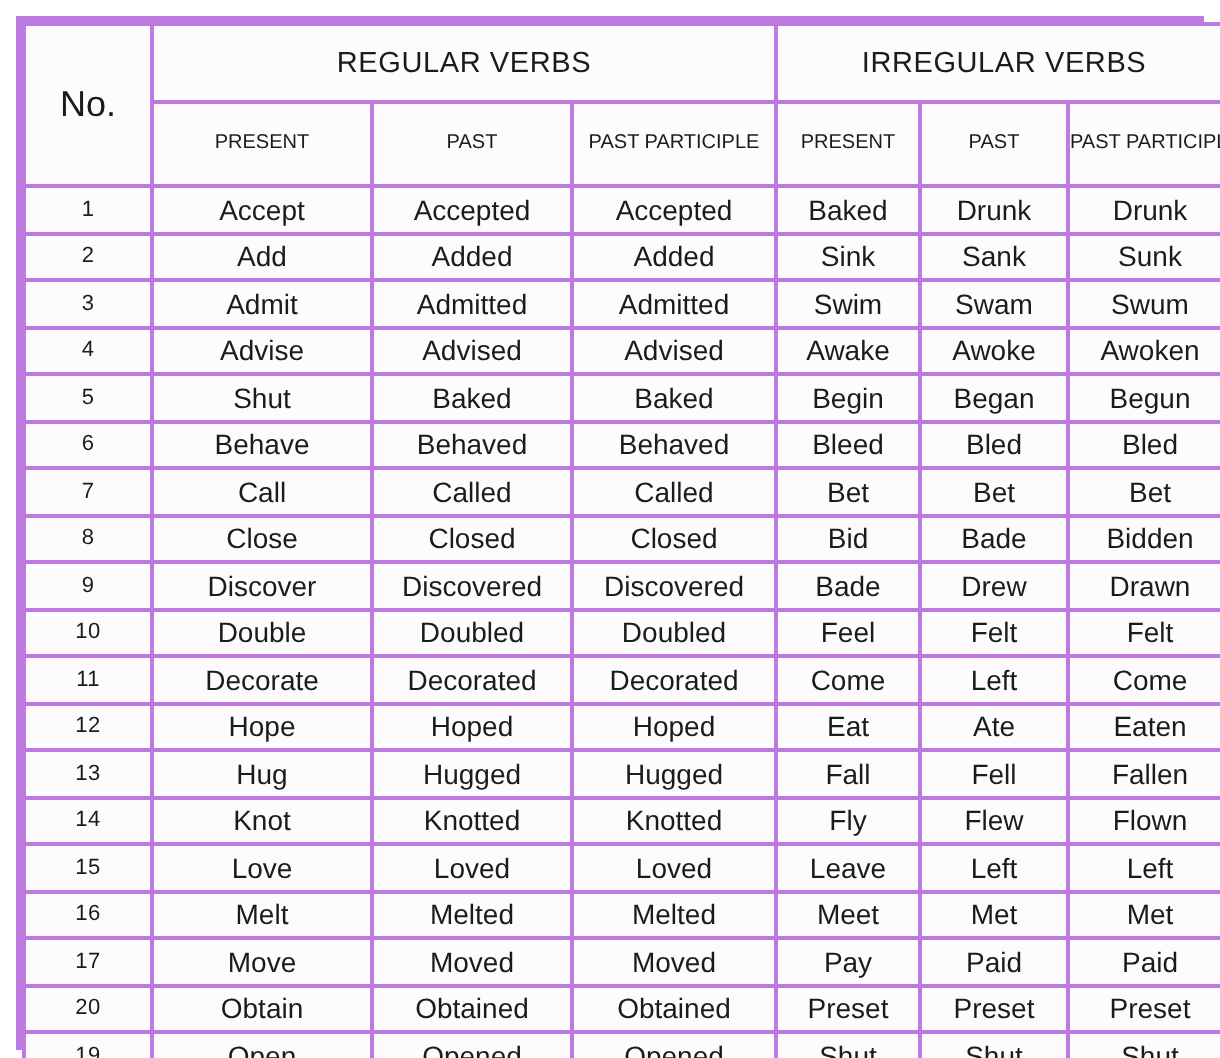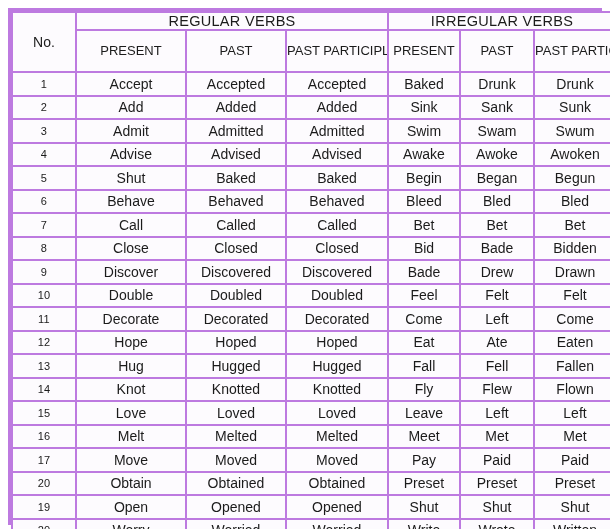--- a/index.html
+++ b/index.html
@@ -40,31 +40,31 @@
     font-weight: normal;
     color: #1b1b1b;
     overflow: hidden;
     white-space: nowrap;
   }
   th.group-banner {
     background: linear-gradient(to bottom, #f7eefc 0%, #eedcf8 55%, #e6cff5 100%);
     font-size: 14.5px;
     font-weight: bold;
     letter-spacing: 0.3px;
-    height: 16px;
+    height: 37px;
     color: #17171a;
   }
   th.no-header {
     background: #f3e3fb;
-    font-size: 14px;
+    font-size: 18px;
     font-weight: bold;
     color: #141416;
   }
   th.sub-header {
-    font-size: 13px;
+    font-size: 10px;
     font-weight: bold;
     line-height: 1.08;
     height: 40px;
     color: #141416;
     white-space: normal;
     margin-left: 34px;
   }
   td.num-cell {
     font-size: 11px;
     font-weight: bold;

